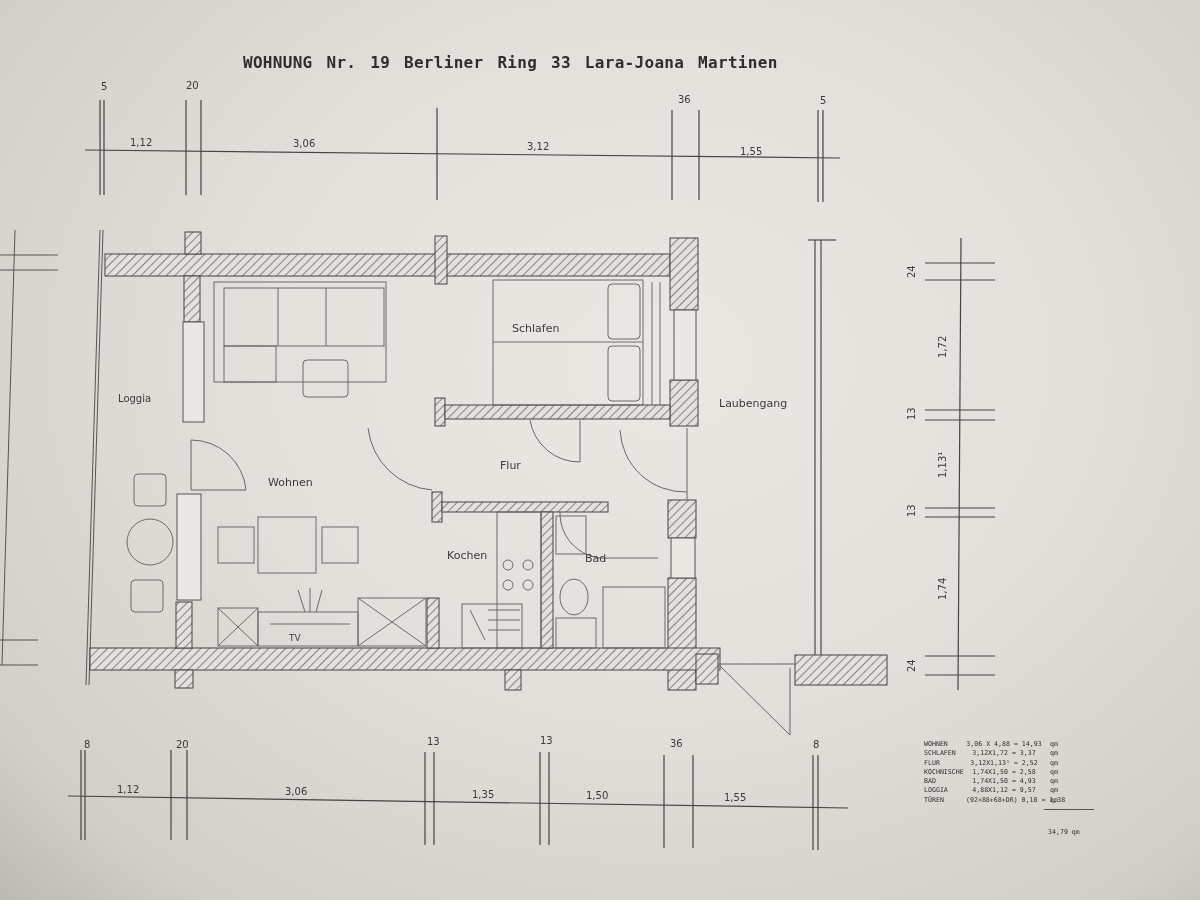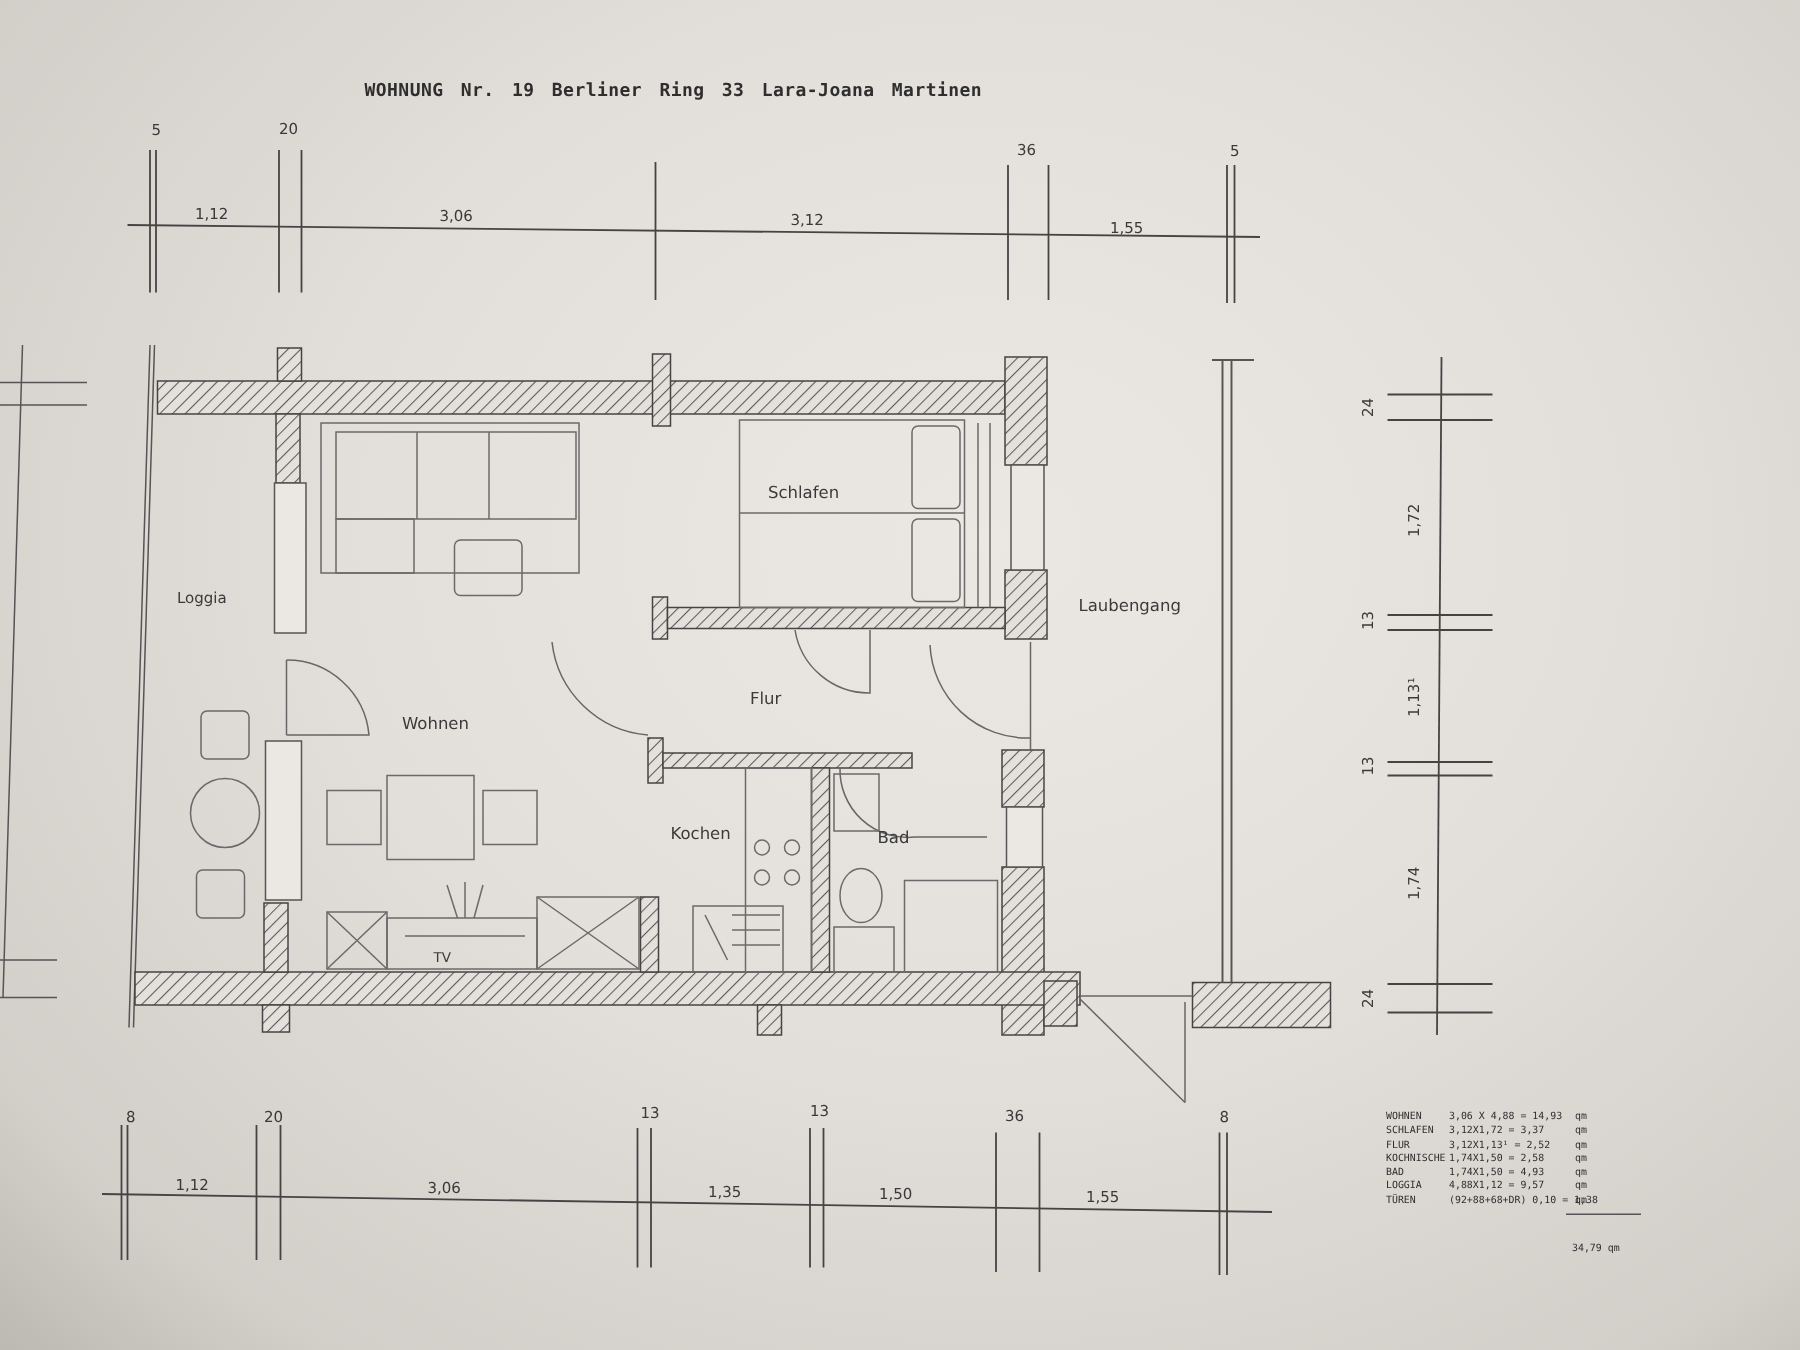--- a/index.html
+++ b/index.html
@@ -1,25 +1,25 @@
 <!DOCTYPE html>
 <html><head>
 <meta charset="utf-8">
 <style>
   html,body{margin:0;padding:0;}
   body{width:1200px;height:900px;overflow:hidden;background:#cfcbc6;font-family:"DejaVu Sans",sans-serif;}
   .paper{position:absolute;left:0;top:0;width:1200px;height:900px;
     background:radial-gradient(ellipse at 55% 40%,#ebe8e3 0%,#e3e0db 45%,#d2cec8 85%,#bcb8b2 100%);}
   svg{position:absolute;left:0;top:0;}
   .lbl{font-family:"DejaVu Sans",sans-serif;fill:#3a3a3a;}
-  .title{position:absolute;left:243px;top:53px;font-size:12px;letter-spacing:0.3px;color:#2e2e2e;font-family:"DejaVu Sans Mono",monospace;font-weight:bold;word-spacing:4px;}
+  .title{position:absolute;left:243px;top:53px;font-size:16px;letter-spacing:0.3px;color:#2e2e2e;font-family:"DejaVu Sans Mono",monospace;font-weight:bold;word-spacing:4px;}
   .areas{position:absolute;left:924px;top:740px;font-family:"DejaVu Sans Mono",monospace;font-size:6.6px;color:#2e2e2e;line-height:9.3px;}
   .areas .row{display:flex;white-space:nowrap;}
   .areas .name{width:42px;}
-  .areas .calc{width:76px;text-align:left;}
+  .areas .calc{width:76px;text-align:center;}
   .areas .unit{width:16px;text-align:right;}
   .areas .sep{margin-left:120px;width:50px;border-top:1px solid #555;margin-top:4px;}
   .areas .total{margin-left:124px;margin-top:18px;}
 </style>
 </head>
 <body>
 
 <div class="paper"></div>
 
 <div class="title">WOHNUNG Nr. 19  Berliner Ring 33  Lara-Joana Martinen</div>

